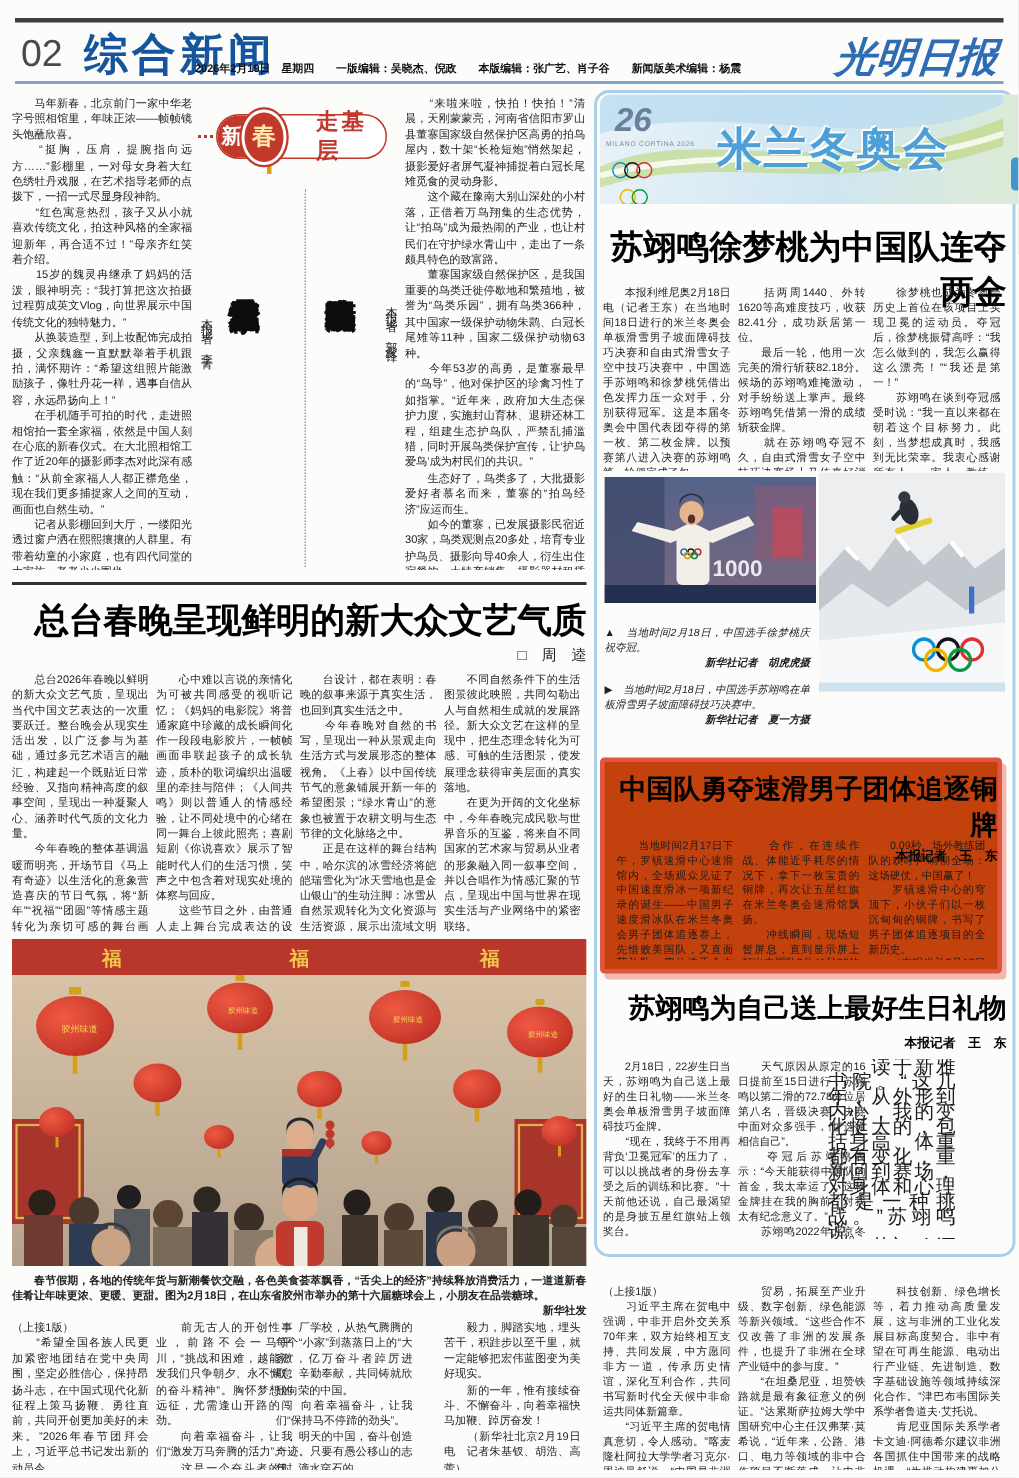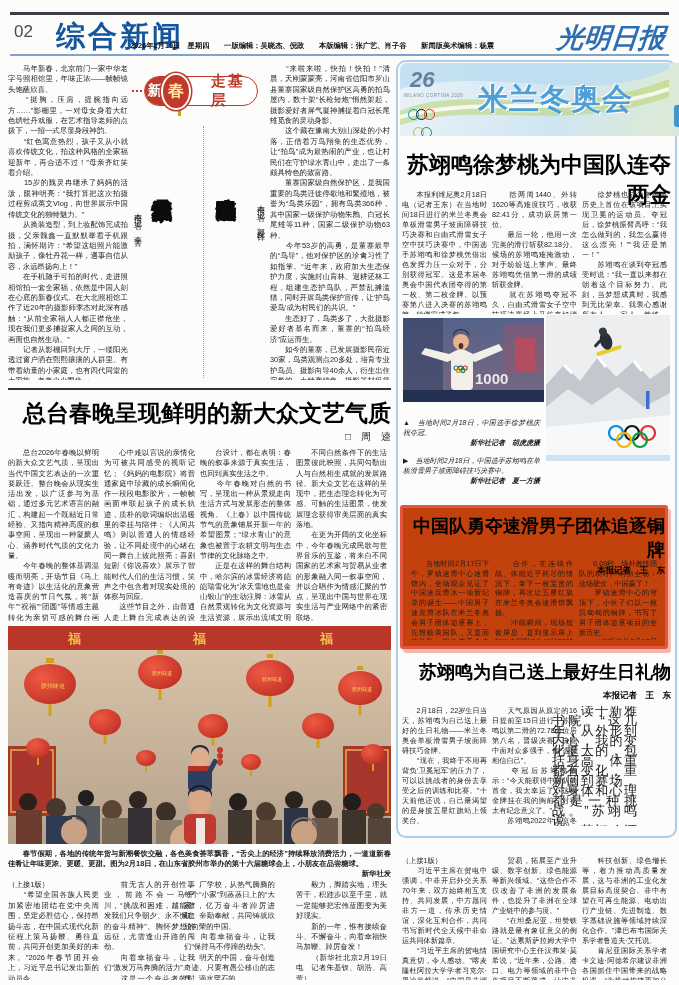--- a/index.html
+++ b/index.html
@@ -16,21 +16,21 @@
   .ctr{text-align:right;}
   .rings i{display:inline-block;width:9px;height:9px;border-radius:50%;border:1.6px solid #000;margin-right:-3px;vertical-align:middle;background:transparent;}
 </style>
 </head>
 <body>
 
 <div class="page">
 
   <div class="abs" style="left:10px;top:12px;width:659px;height:3px;background:#3c3f44;"></div>
 
-  <div class="abs" style="left:14px;top:22px;font-size:17px;color:#4a4a4a;">02</div>
+  <div class="abs" style="left:14px;top:22px;font-size:25px;color:#4a4a4a;">02</div>
   <div class="abs" style="left:56px;top:17px;font-size:29px;font-weight:900;color:#15559e;letter-spacing:3px;">综合新闻</div>
   <div class="abs" style="left:130px;top:41px;font-size:7.3px;color:#111;font-weight:bold;">2026年2月19日　星期四　　一版编辑：吴晓杰、倪政　　本版编辑：张广艺、肖子谷　　新闻版美术编辑：杨震</div>
   <div class="abs" style="right:14px;top:20px;font-size:27px;font-weight:bold;font-style:italic;color:#2e6cb3;font-family:'Liberation Serif','DejaVu Serif',serif;transform:skewX(-5deg);">光明日报</div>
   <div class="abs" style="left:10px;top:54px;width:659px;height:2px;background:#7fa3cd;"></div>
 
   <div class="col" style="left:8px;top:64px;width:120px;height:316px;">　　马年新春，北京前门一家中华老字号照相馆里，年味正浓——帧帧镜头饱蘸欣喜。
 　　“挺胸，压肩，提腕指向远方……”影棚里，一对母女身着大红色绣牡丹戏服，在艺术指导老师的点拨下，一招一式尽显身段神韵。
 　　“红色寓意热烈，孩子又从小就喜欢传统文化，拍这种风格的全家福迎新年，再合适不过！”母亲齐红笑着介绍。
 　　15岁的魏灵冉继承了妈妈的活泼，眼神明亮：“我打算把这次拍摄过程剪成英文Vlog，向世界展示中国传统文化的独特魅力。”
 　　从换装造型，到上妆配饰完成拍摄，父亲魏鑫一直默默举着手机跟拍，满怀期许：“希望这组照片能激励孩子，像牡丹花一样，遇事自信从容，永远昂扬向上！”

